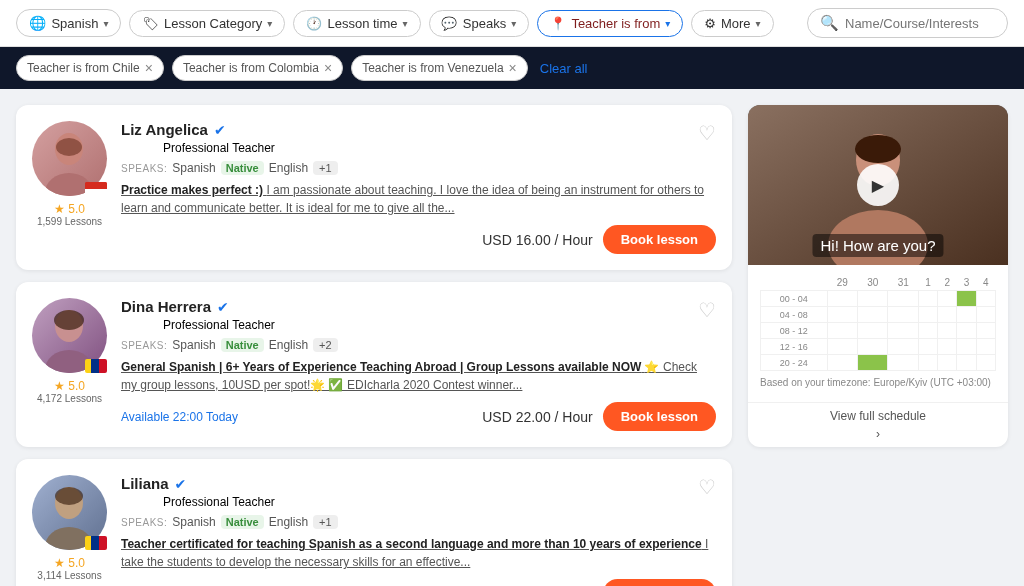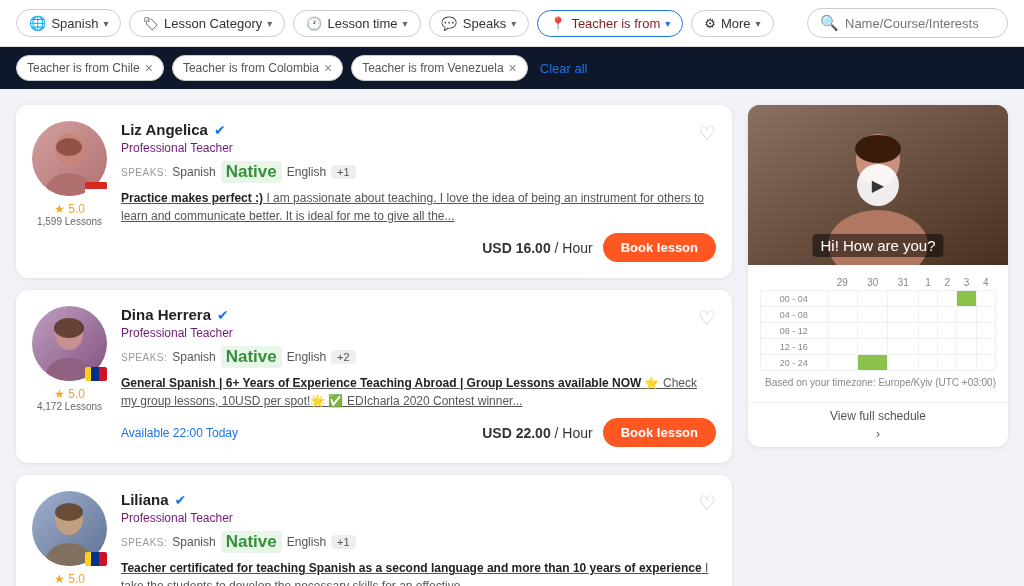--- a/index.html
+++ b/index.html
@@ -61,32 +61,32 @@
     .flag { position: absolute; bottom: 0; right: 0; width: 22px; height: 16px; border-radius: 3px; overflow: hidden; }
     .rating-block { text-align: center; margin-top: 6px; }
     .stars { color: #f5a623; font-size: 12px; }
     .lessons-count { font-size: 10px; color: #666; }
 
     .teacher-info { flex: 1; }
     .teacher-name-row { display: flex; align-items: center; gap: 6px; margin-bottom: 3px; }
     .teacher-name { font-size: 15px; font-weight: 600; color: #222; }
     .verified-icon { color: #1a73e8; font-size: 14px; }
     .heart-btn { position: absolute; top: 16px; right: 16px; background: none; border: none; cursor: pointer; color: #ccc; font-size: 20px; }
-    .teacher-role { font-size: 12px; color: #701a75; margin-bottom: 6px; }
+    .teacher-role { font-size: 12px; color: #000000; margin-bottom: 6px; margin-left: 42px; }
     .speaks-row { font-size: 12px; color: #777; margin-bottom: 6px; display: flex; align-items: center; gap: 5px; flex-wrap: wrap; }
     .speaks-label { color: #999; text-transform: uppercase; font-size: 10px; letter-spacing: 0.5px; }
-    .lang-native { background: #e8f5e9; color: #388e3c; border-radius: 4px; padding: 1px 5px; font-size: 17px; font-weight: 600; }
+    .lang-native { background: #e8f5e9; color: #388e3c; border-radius: 4px; padding: 1px 5px; font-size: 11px; font-weight: 600; }
     .lang-badge { color: #555; font-size: 12px; }
     .extra-badge { background: #eee; border-radius: 4px; padding: 1px 6px; font-size: 11px; color: #555; }
     .description { font-size: 12px; color: #555; line-height: 1.5; margin-bottom: 8px; text-decoration: underline; }
     .description strong { color: #222; font-weight: 600; }
     .card-footer { display: flex; align-items: center; justify-content: flex-end; gap: 10px; margin-top: 4px; }
     .avail-text { color: #1a73e8; font-size: 12px; margin-right: auto; }
     .price { font-size: 14px; color: #333; }
-    .price strong { font-weight: 700; }
+    .price strong { font-weight: 400; }
     .book-btn {
       background: #ff5722; color: #fff; border: none; border-radius: 20px;
       padding: 7px 18px; font-size: 13px; font-weight: 600; cursor: pointer;
     }
 
     
     .right-panel { width: 260px; flex-shrink: 0; }
     .video-card { background: #fff; border-radius: 12px; overflow: hidden; box-shadow: 0 1px 4px rgba(0,0,0,0.08); }
     .video-thumb {
       position: relative; background: #555; height: 160px; overflow: hidden;
@@ -101,21 +101,21 @@
       position: absolute; bottom: 8px; left: 50%; transform: translateX(-50%);
       background: rgba(0,0,0,0.5); color: #fff; font-size: 15px; padding: 3px 8px; border-radius: 4px;
       white-space: nowrap;
     }
     .schedule-section { padding: 10px 12px; }
     .schedule-grid { width: 100%; border-collapse: collapse; font-size: 10px; }
     .schedule-grid th { color: #888; font-weight: normal; text-align: center; padding: 2px; }
     .schedule-grid td { text-align: center; padding: 2px; border: 1px solid #f0f0f0; height: 16px; font-size: 9px; color: #888; }
     .schedule-grid td.slot-available { background: #8bc34a; }
     .time-label { color: #777; font-size: 9px; text-align: right; padding-right: 4px; }
-    .timezone-note { font-size: 10px; color: #888; text-align: right; margin: 6px 0 4px; }
+    .timezone-note { font-size: 10px; color: #888; text-align: left; margin: 6px 0 4px; }
     .view-schedule { display: flex; align-items: center; justify-content: center; gap: 4px; color: #555; font-size: 12px; cursor: pointer; padding: 6px; border-top: 1px solid #f0f0f0; flex-direction: column; }
 
     
     .flag-cl { background: linear-gradient(to bottom, #d52b1e 50%, #fff 50%); }
 
     
     .av-liz { background: linear-gradient(135deg, #d4a0a0 0%, #b07070 100%); }
     .av-dina { background: linear-gradient(135deg, #c0a0c0 0%, #805080 100%); }
     .av-lil { background: linear-gradient(135deg, #a0b0d0 0%, #607090 100%); }
   </style>

